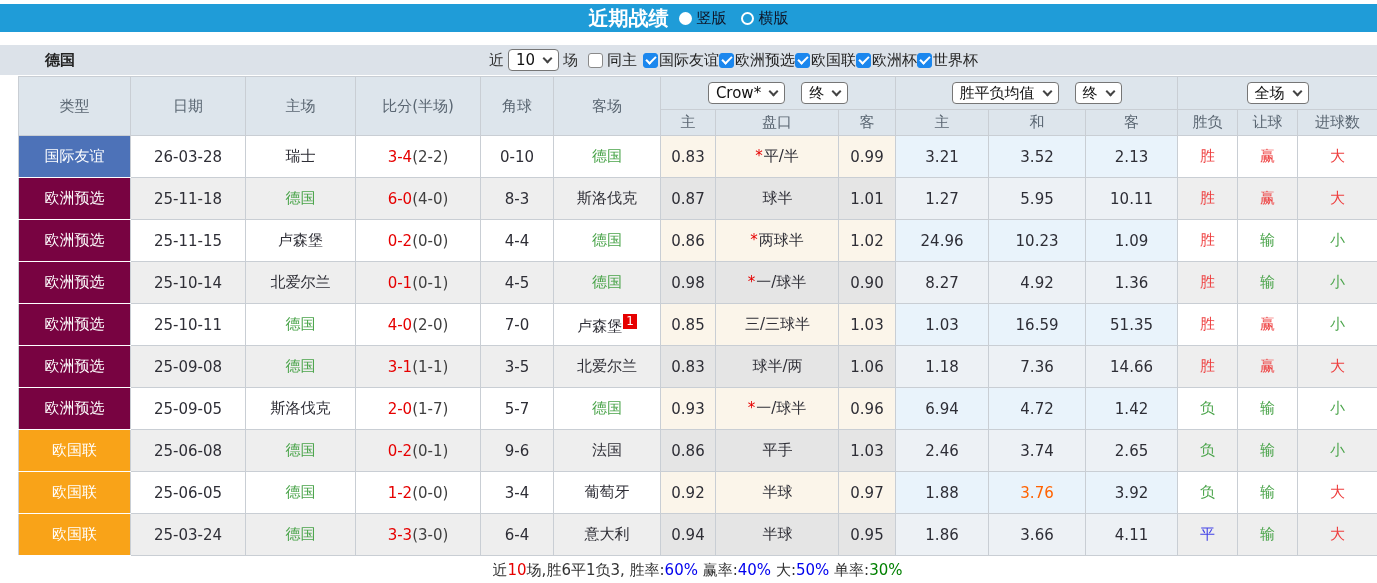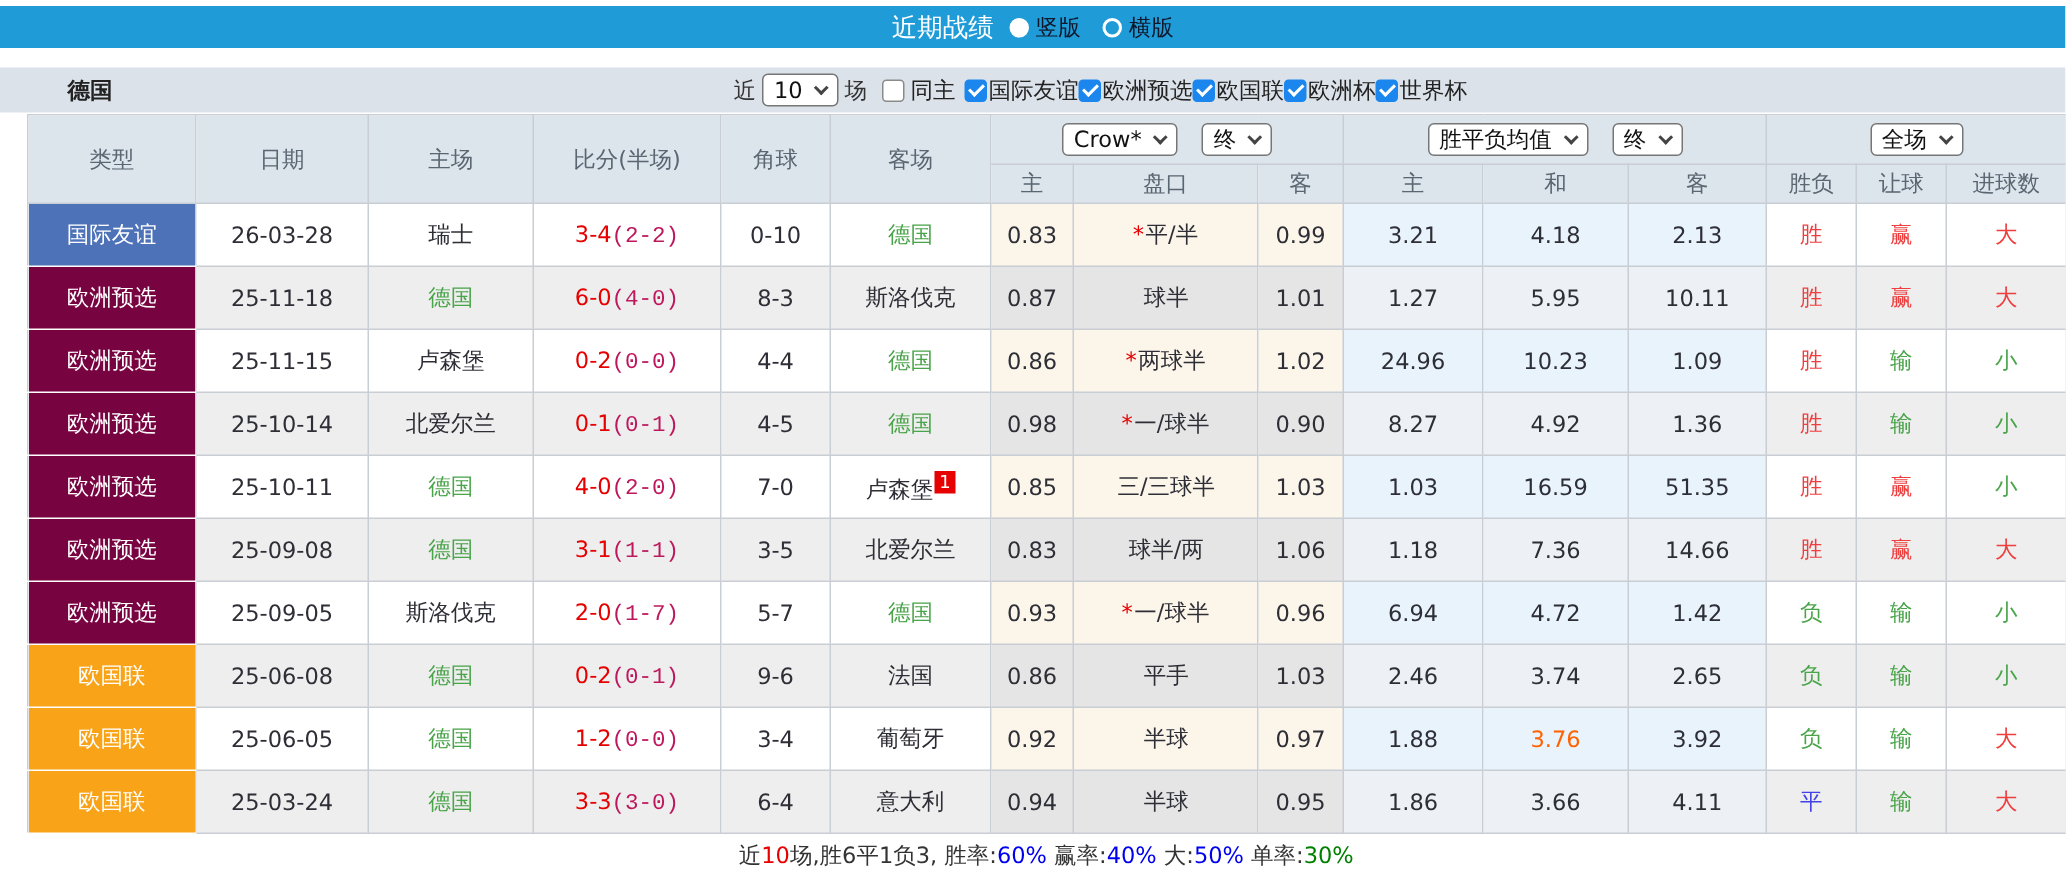--- a/index.html
+++ b/index.html
@@ -1,21 +1,21 @@
 <!DOCTYPE html>
 <html><head>
 <meta charset="utf-8">
 <style>
   * { margin:0; padding:0; box-sizing:border-box; }
   html,body { width:1377px; height:583px; background:#fff;
     font-family:"DejaVu Sans","Liberation Sans",sans-serif; font-size:15px; color:#333; overflow:hidden; }
 
   
   .topbar { margin-top:4px; height:28px; background:#1f9cd8; display:flex; align-items:center; justify-content:center; gap:10px; }
-  .topbar .title { color:#ffffff; font-weight:normal; font-size:17px; }
+  .topbar .title { color:#ffffff; font-weight:bold; font-size:20px; }
   .layout-options { display:flex; align-items:center; gap:14px; color:#0f172a; }
   .radio-item { display:inline-flex; align-items:center; gap:5px; cursor:pointer; }
   .radio { width:13px; height:13px; border-radius:50%; border:2px solid #fff; background:transparent; display:inline-block; }
   .radio.sel { background:#fff; border-color:#fff; }
 
   
   .filterbar { margin-top:13px; height:30px; background:#dce2e9; display:flex; align-items:center; position:relative; }
   .team-name { position:absolute; left:45px; font-weight:bold; color:#222; }
   .filter-controls { margin:0 auto; display:flex; align-items:center; gap:4px; padding-left:90px; }
   .select-pill { display:inline-flex; align-items:center; gap:9px; background:#fff; border:1px solid #767676;
@@ -44,21 +44,21 @@
   .badge-qualifier { background:#780341; }
   .badge-nations { background:#f9a318; }
   .row-base .c-plain, .row-base .c-res { background:#ffffff; }
   .row-alt  .c-plain, .row-alt  .c-res { background:#eeeeee; }
   .row-base .c-odds { background:#fbf5ea; }
   .row-alt  .c-odds { background:#e5e5e5; }
   .row-base .c-avg { background:#e9f3fb; }
   .row-alt  .c-avg { background:#edf1f5; }
   .t-teamgreen { color:#4aa44a; }
   .score { color:#e60000; }
-  .half { color:#be185d;font-family:Liberation Mono, monospace; }
+  .half { color:#404040; }
   .star { color:#e60000; margin-right:1px; }
   .t-red { color:#ee3f3f; }
   .t-green { color:#4aa44a; }
   .t-blue { color:#4242e6; }
   .t-orange { color:#ff6200; }
   .rank-badge { display:inline-block; background:#e60000; color:#fff; font-size:12px; line-height:15px;
      padding:0 3px; margin-left:1px; vertical-align:super; }
   .rank-badge:empty { display:none; }
 
   
@@ -195,21 +195,21 @@
     <td class="c-type badge-friendly">国际友谊</td>
     <td class="c-plain">26-03-28</td>
     <td class="c-plain"><span>瑞士</span></td>
     <td class="c-plain"><span class="score">3-4</span><span class="half">(2-2)</span></td>
     <td class="c-plain">0-10</td>
     <td class="c-plain"><span class="t-teamgreen">德国</span></td>
     <td class="c-odds">0.83</td>
     <td class="c-odds"><span class="star">*</span><span>平/半</span></td>
     <td class="c-odds">0.99</td>
     <td class="c-avg">3.21</td>
-    <td class="c-avg"><span>4.18</span></td>
+    <td class="c-avg"><span>3.52</span></td>
     <td class="c-avg">2.13</td>
     <td class="c-res"><span class="t-red">胜</span></td>
     <td class="c-res"><span class="t-red">赢</span></td>
     <td class="c-res"><span class="t-red">大</span></td>
   </tr>
       <tr class="row-alt">
     <td class="c-type badge-qualifier">欧洲预选</td>
     <td class="c-plain">25-11-18</td>
     <td class="c-plain"><span class="t-teamgreen">德国</span></td>
     <td class="c-plain"><span class="score">6-0</span><span class="half">(4-0)</span></td>

